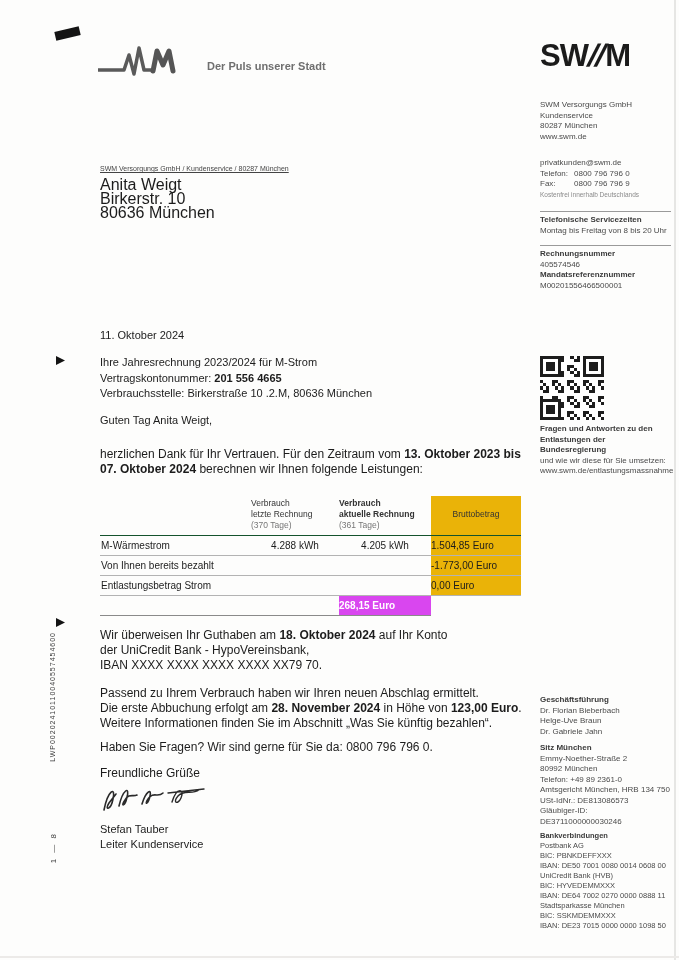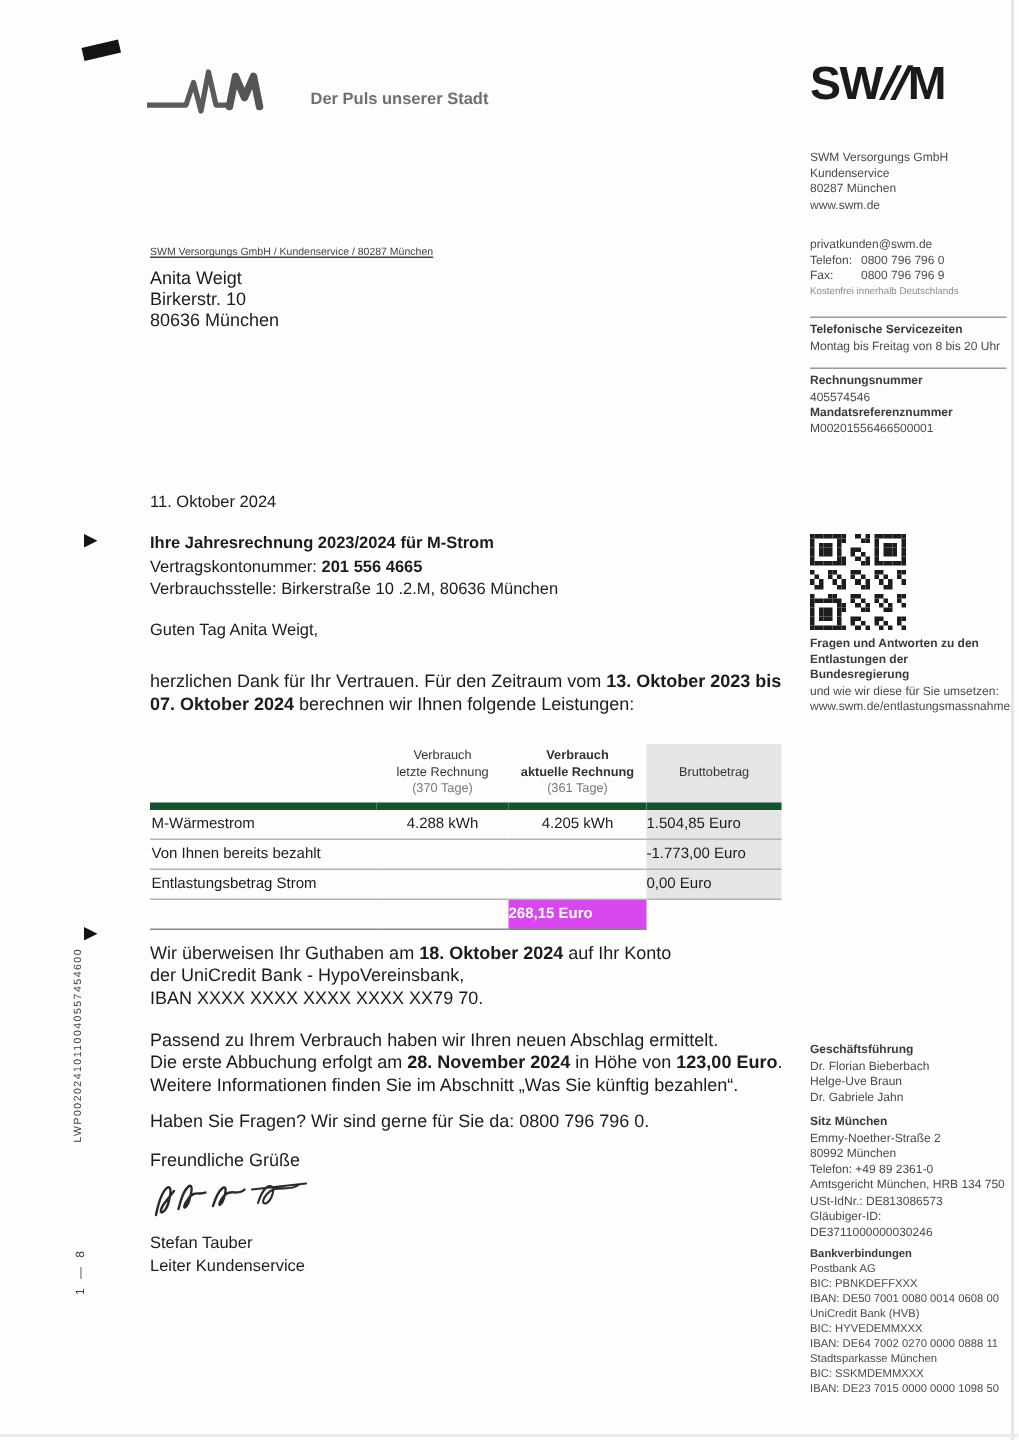--- a/index.html
+++ b/index.html
@@ -31,44 +31,44 @@
   .ruled{border-top:1px solid #9a9a9a;padding-top:3px}
   .contact-row{display:flex}
   .contact-row .lbl{width:34px}
   .qr{left:540px;top:356px;width:64px;height:64px;display:grid;grid-template-columns:repeat(21,1fr);grid-template-rows:repeat(21,1fr);background:#fff}
   .qr i{display:block}
   .qr i.on{background:#1d1d1d}
 
   
   .main{left:100px;width:430px}
   .sender{top:165px;font-size:7px;color:#444;text-decoration:underline}
-  .recipient{top:178px;font-size:12px;line-height:14px}
+  .recipient{top:178px;font-size:16px;line-height:14px}
   .date{top:329px;font-size:11px}
-  .subject{top:356px;font-size:11px;font-weight:bold}
+  .subject{top:356px;font-size:11px;font-weight:normal}
   .meta{font-size:11px}
   .meta b{font-weight:bold}
   .contract{top:372px}
   .place{top:387px}
   .salutation{top:414px;font-size:11px}
   .para{font-size:12px;line-height:15px}
   .intro{top:447px}
   .credit{top:628px}
   .advance{top:686px}
   .questions{top:740px}
   .closing{top:766px}
   .signature-svg{left:100px;top:780px;width:120px;height:42px}
   .signer{top:822px;font-size:11px;line-height:15px}
 
   
   .bill-table{left:100px;top:496px;width:421px}
   .t-grid{display:grid;grid-template-columns:151px 88px 92px 90px}
-  .th{font-size:8.5px;line-height:11px;text-align:center;color:#333;padding:2px 0 4px;border-bottom:5px solid #14532d}
+  .th{font-size:8.5px;line-height:11px;color:#333;padding:2px 0 4px;border-bottom:1px solid #14532d}
   .th .sub{color:#777}
   .th .b{font-weight:bold}
-  .shade{background:#e5e5e5}
+  .shade{background:#eab308}
   .dark{background:#d946ef;color:#fff;font-weight:bold}
   .td{font-size:10px;height:20px;line-height:20px;border-bottom:1px solid #b3b3b3}
   .td.lbl{text-align:left;padding-left:1px}
   .td.val{text-align:center}
   .td.amt{text-align:left;padding-right:6px}
   .row-strong .td{border-bottom:1px solid #8a8a8a}
   .row-strong .lbl{font-weight:bold}
 </style>
 </head>
 <body>

